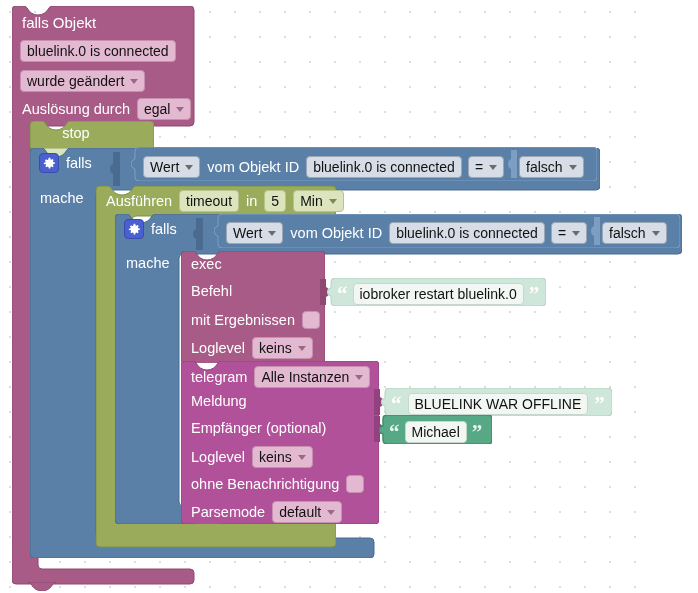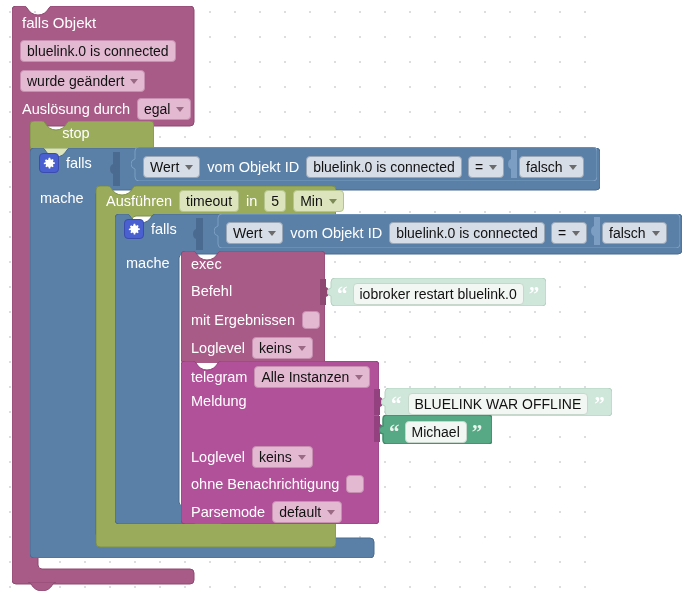--- a/index.html
+++ b/index.html
@@ -15,20 +15,21 @@
     background-image:
       linear-gradient(to right, #d9d9df 1px, transparent 1px),
       linear-gradient(to bottom, #d9d9df 1px, transparent 1px),
       linear-gradient(to right, #d9d9df 1px, transparent 1px),
       linear-gradient(to bottom, #d9d9df 1px, transparent 1px);
     background-size:25px 25px,25px 25px,25px 25px,25px 25px;
     background-position:
       8px 10px, 10px 8px,
       10px 12px, 12px 10px;
     background-repeat:repeat,repeat,repeat,repeat;
+    padding-left:48px;
   }
   
   #gridlayer{
     position:absolute;inset:0;
     background-color:#fff;
     background-image:
       radial-gradient(circle 1.4px at 2px 2px, #dcdce1 99%, transparent 100%);
     background-size:25px 25px;
     background-position:8px 10px;
   }
@@ -272,20 +273,21 @@
              L198 159 q0 4 -4 4 L41 163 q-2 0 -3 2 q-4 7 -11 7 q-7 0 -11 -7 q-1 -2 -3 -2 L4 163 q-4 0 -4 -4 Z" fill="#b0519a" stroke="#94417f" stroke-width="1"></path>
   </svg>
   <div class="blk row" style="left:191px;top:366px;">
     <span class="lbl">telegram</span>
     <span class="field pink">
       <span>Alle Instanzen</span>
       <span class="arrow on-pink"></span>
     </span>
   </div>
   <div class="blk lbl" style="left:191px;top:394px;">Meldung</div>
+  <div class="blk lbl" style="left:191px;top:421px;">Empfänger (optional)</div>
   <div class="blk row" style="left:191px;top:446px;">
     <span class="lbl">Loglevel</span>
     <span class="field pink">
       <span>keins</span>
       <span class="arrow on-pink"></span>
     </span>
   </div>
   <div class="blk row" style="left:191px;top:475px;">
     <span class="lbl">ohne Benachrichtigung</span>
     <span class="checkbox"></span>

